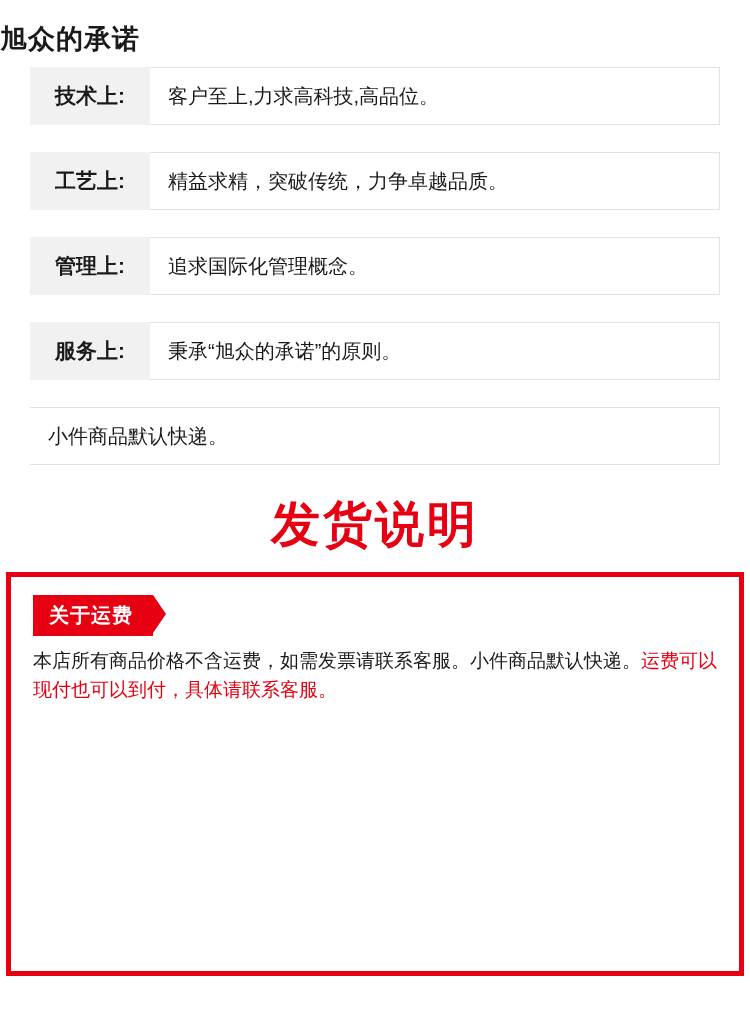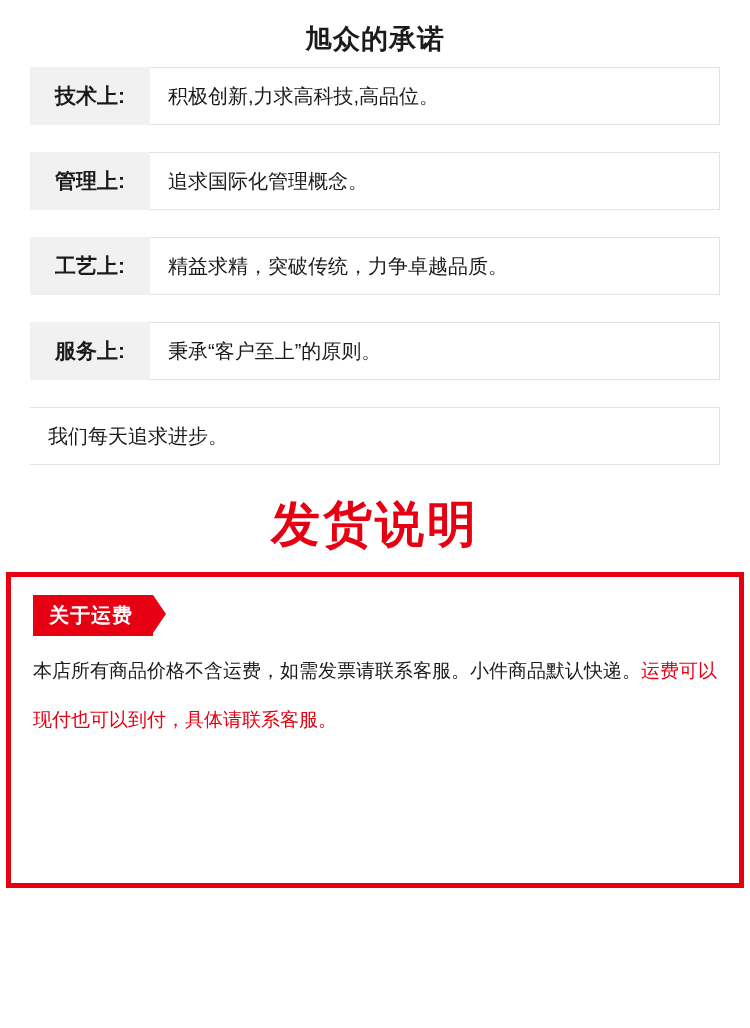--- a/index.html
+++ b/index.html
@@ -16,21 +16,21 @@
   }
   .page {
     position: relative;
     width: 750px;
     height: 1028px;
     box-sizing: border-box;
   }
 
   
   .promise-title {
-    text-align: center;
+    text-align: left;
     font-size: 27px;
     font-weight: bold;
     letter-spacing: 1px;
     color: #1a1a1a;
     padding-top: 21px;
     padding-bottom: 10px;
   }
   .promise-list {
     padding: 0 30px;
   }
@@ -77,21 +77,21 @@
     color: #e60012;
     letter-spacing: 3px;
     margin-top: 10px;
     margin-bottom: 14px;
   }
   .shipping-box {
     margin: 0 6px;
     border: 5px solid #e60012;
     padding: 18px 22px 16px 22px;
     box-sizing: border-box;
-    height: 316px;
+    height: 404px;
   }
   .tag {
     display: inline-block;
     position: relative;
     background: #e60012;
     color: #ffffff;
     font-size: 20px;
     font-weight: bold;
     padding: 7px 20px 7px 16px;
     margin-bottom: 10px;
@@ -103,21 +103,21 @@
     right: -13px;
     top: 0;
     width: 0;
     height: 0;
     border-top: 19px solid transparent;
     border-bottom: 19px solid transparent;
     border-left: 13px solid #e60012;
   }
   .para {
     font-size: 19px;
-    line-height: 49px;
+    line-height: 29px;
     color: #1a1a1a;
     margin: 0 0 14px 0;
     text-align: justify;
   }
   .para.second {
     margin-bottom: 0;
   }
   .red {
     color: #e60012;
   }
@@ -134,40 +134,40 @@
 <body>
 
 <div class="page">
 
   <div class="promise-title">旭众的承诺</div>
 
   <div class="promise-list">
 
     <div class="promise-row">
       <div class="promise-label">技术上:</div>
-      <div class="promise-text">积极创新,力求高科技,高品位。</div>
+      <div class="promise-text">客户至上,力求高科技,高品位。</div>
+    </div>
+
+    <div class="promise-row">
+      <div class="promise-label">工艺上:</div>
+      <div class="promise-text">精益求精，突破传统，力争卓越品质。</div>
     </div>
 
     <div class="promise-row">
       <div class="promise-label">管理上:</div>
       <div class="promise-text">追求国际化管理概念。</div>
     </div>
 
     <div class="promise-row">
-      <div class="promise-label">工艺上:</div>
-      <div class="promise-text">精益求精，突破传统，力争卓越品质。</div>
+      <div class="promise-label">服务上:</div>
+      <div class="promise-text">秉承“旭众的承诺”的原则。</div>
     </div>
 
     <div class="promise-row">
-      <div class="promise-label">服务上:</div>
-      <div class="promise-text">秉承“客户至上”的原则。</div>
-    </div>
-
-    <div class="promise-row">
-      <div class="promise-text">我们每天追求进步。</div>
+      <div class="promise-text">小件商品默认快递。</div>
     </div>
 
   </div>
 
   <div class="shipping-heading">发货说明</div>
 
   <div class="shipping-box">
 
     <div class="tag">关于运费</div>
     <p class="para">

